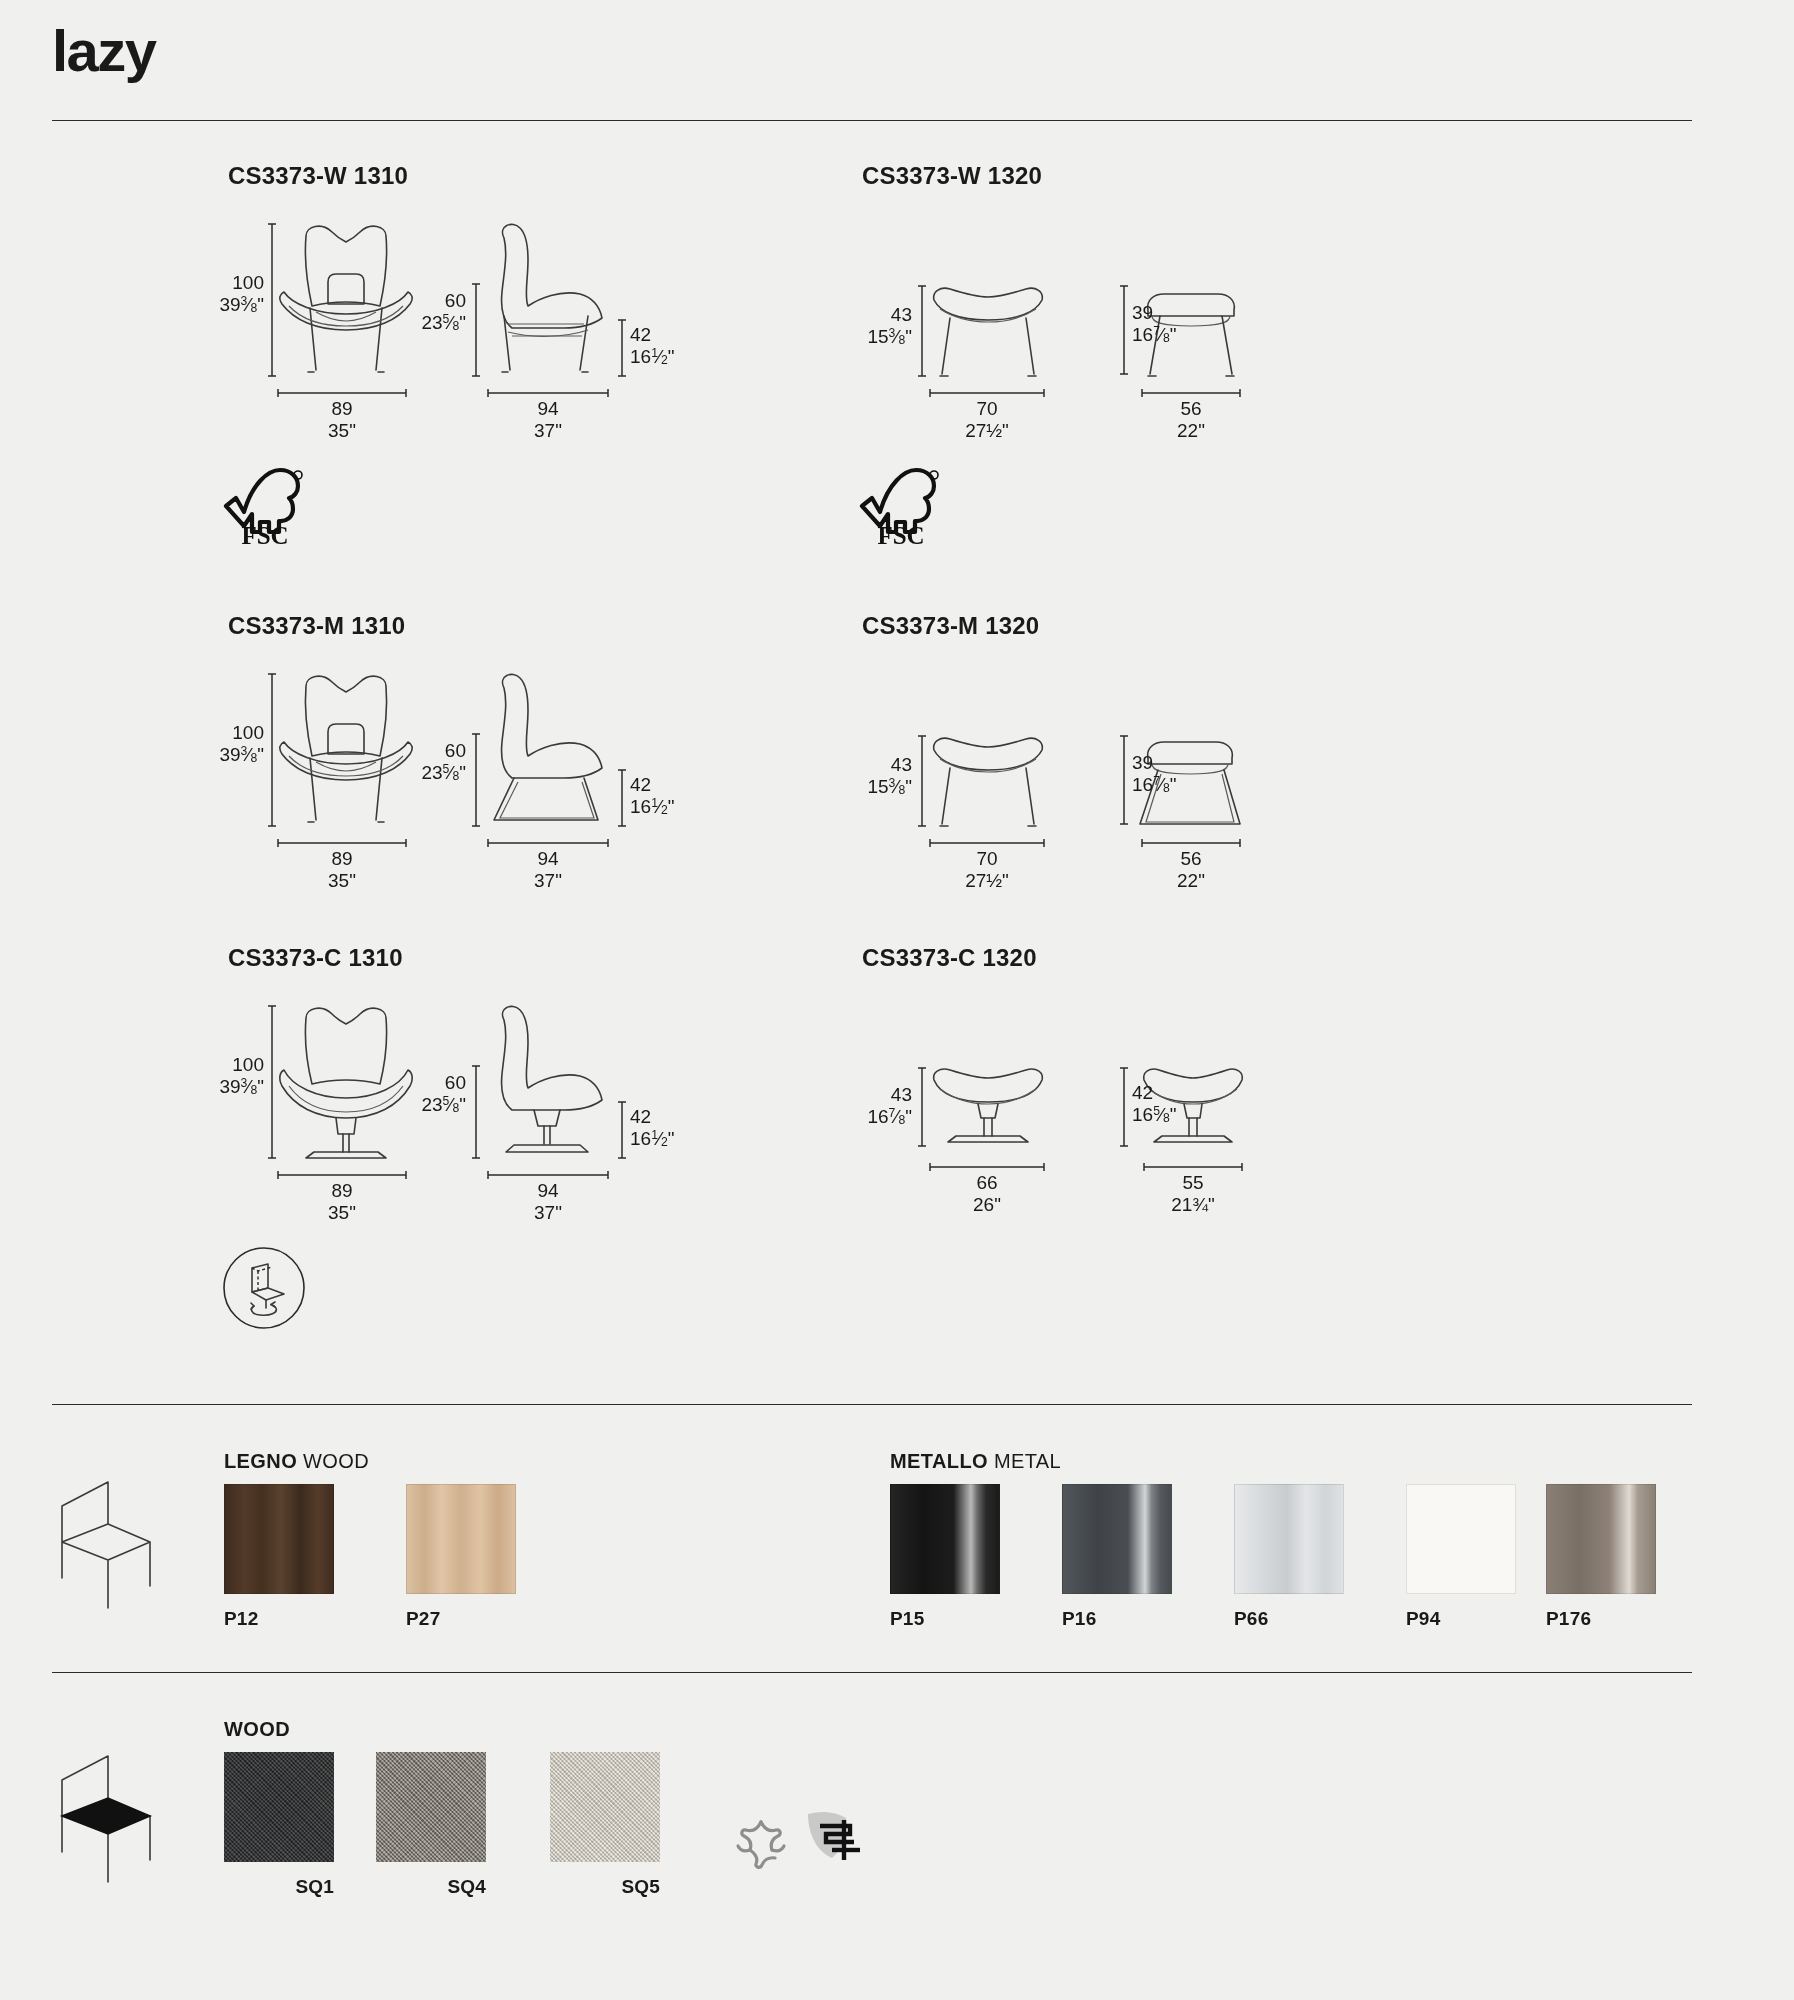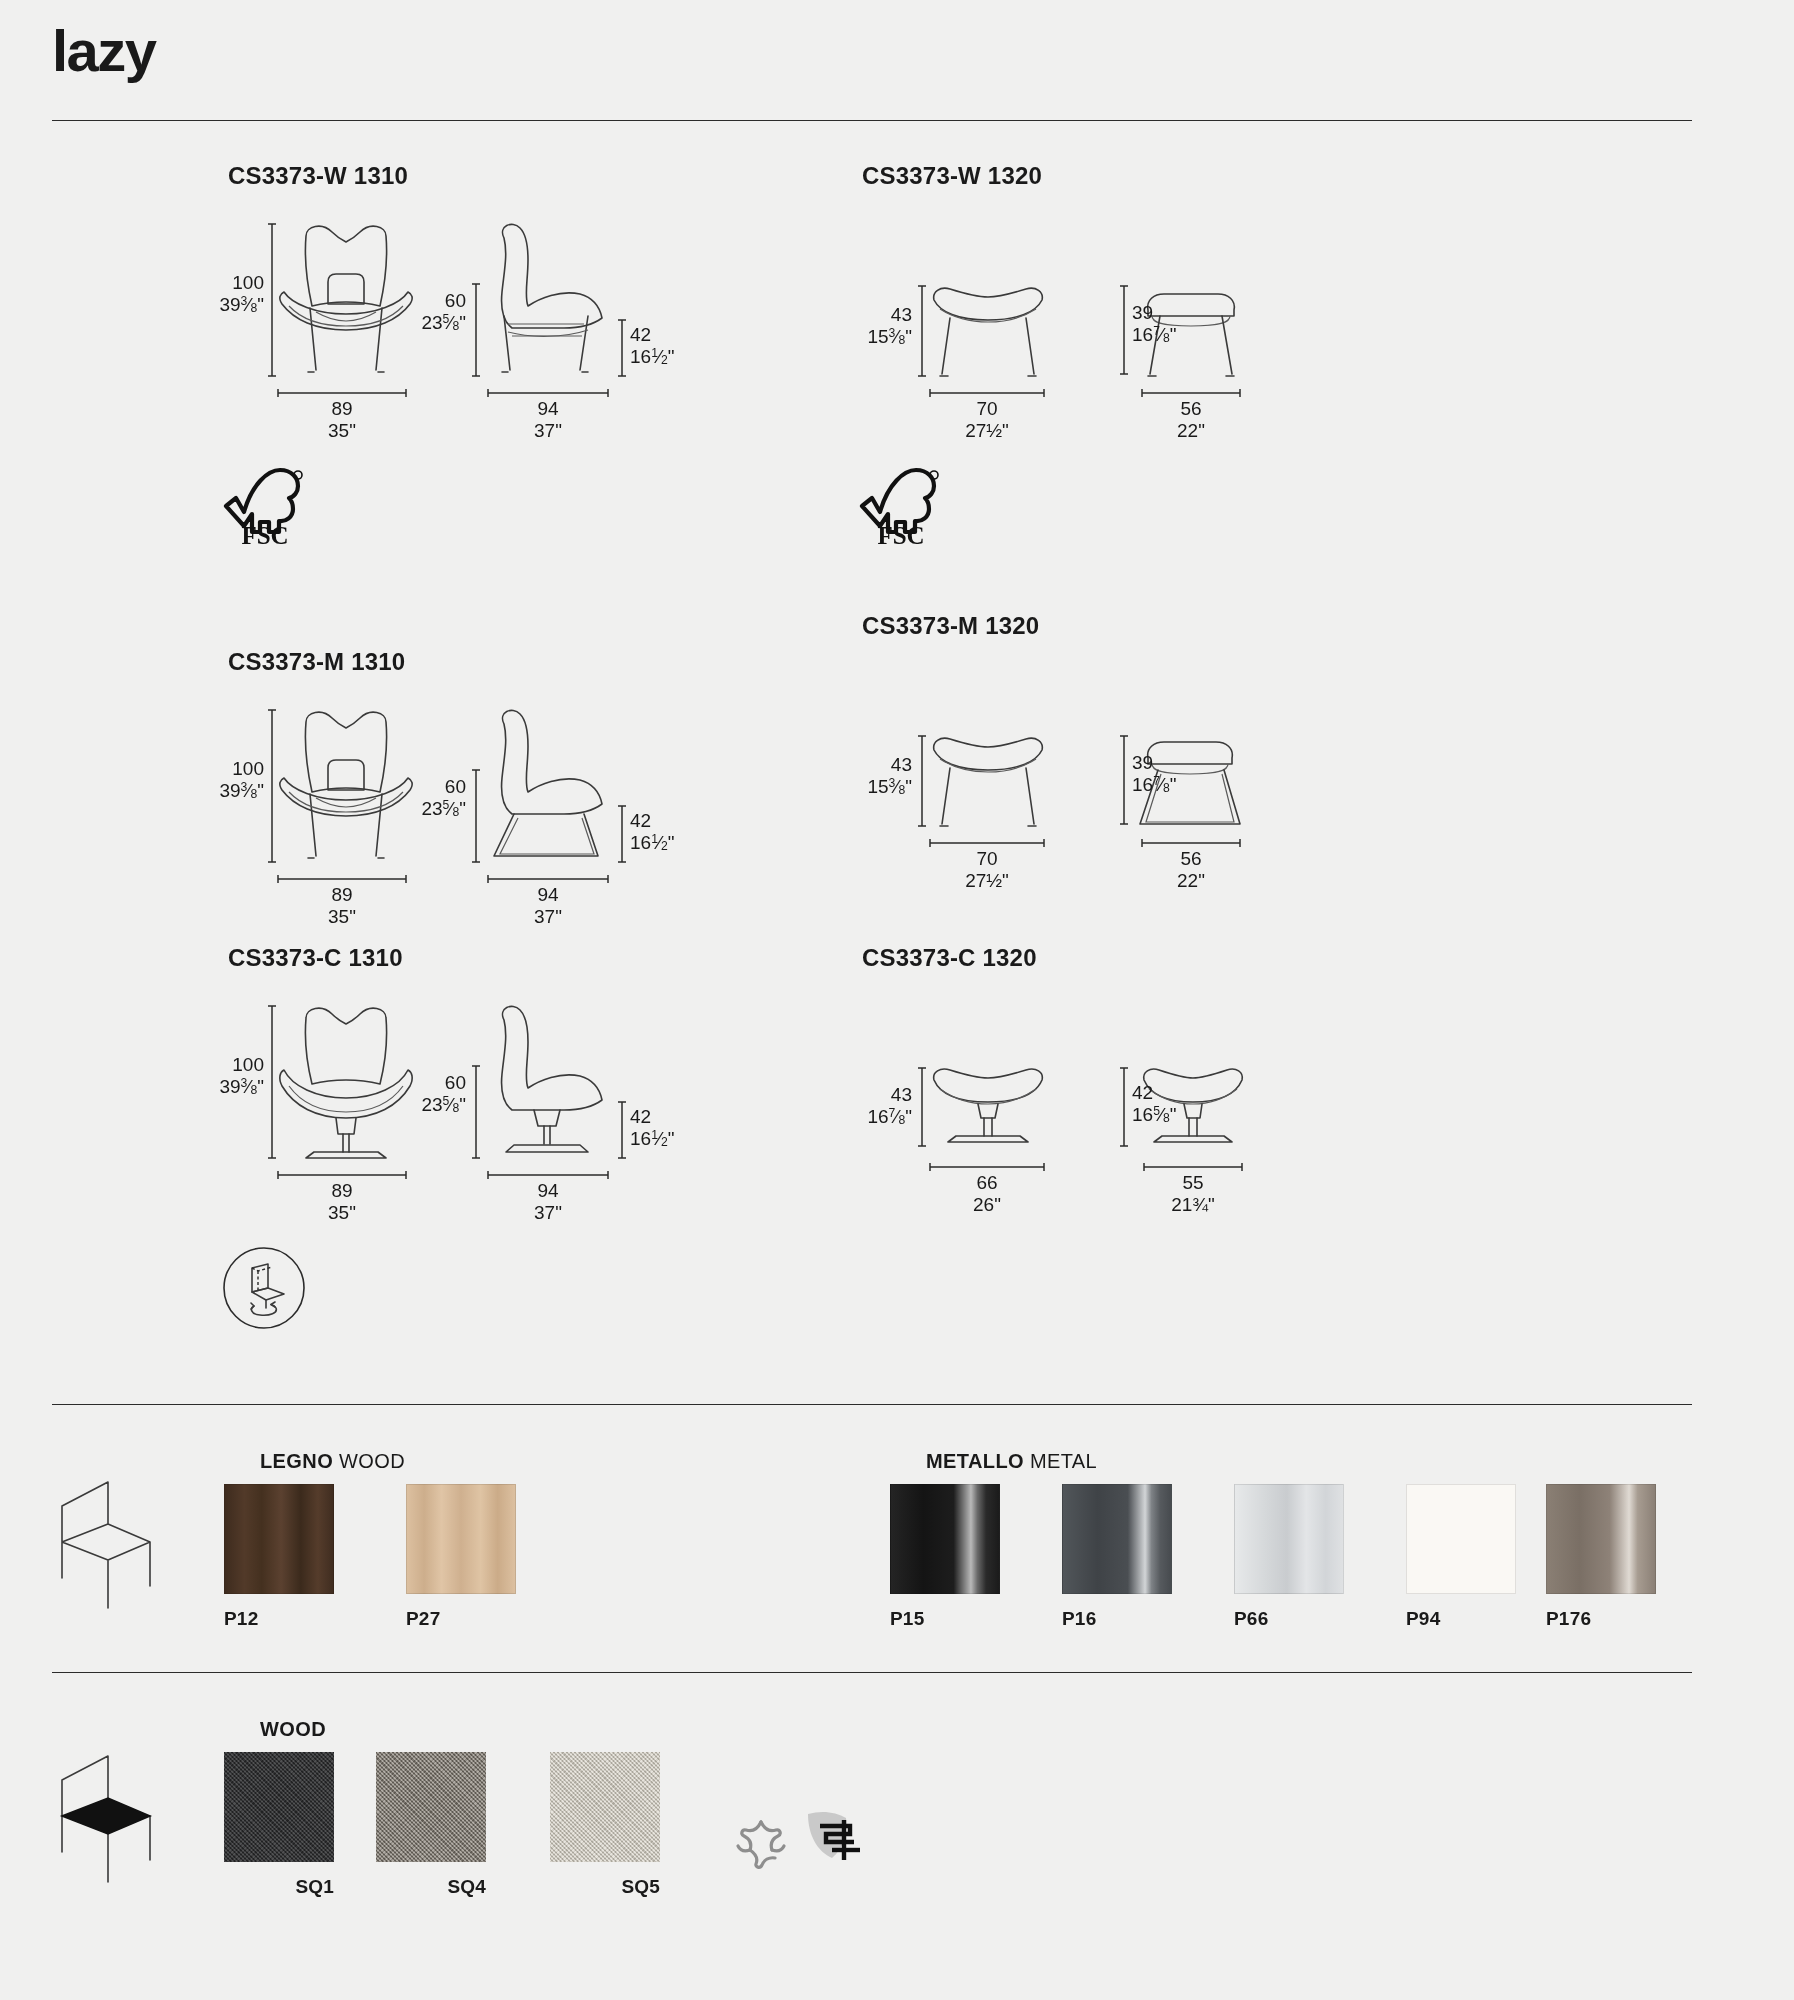--- a/index.html
+++ b/index.html
@@ -48,21 +48,21 @@
   .dimtxt.center { text-align: center; }
   sup, .fr-n { font-size: .64em; vertical-align: .52em; }
   .fr-d { font-size: .64em; vertical-align: -.06em; }
 
   
   .fsc { position: absolute; width: 86px; height: 86px; }
   .swivel-badge { position: absolute; width: 84px; height: 84px; }
 
   
   .matsec { position: absolute; }
-  .mat-head { font-size: 20px; font-weight: 400; letter-spacing: .4px; margin-left: 36px; }
+  .mat-head { font-size: 20px; font-weight: 400; letter-spacing: .4px; }
   .mat-head b { font-weight: 700; }
   .sw-row { position: absolute; display: flex; }
   .sw { margin-right: 30px; }
   .sw-chip {
     width: 110px; height: 110px; display: block;
     border: 1px solid rgba(0,0,0,.10);
   }
   .sw-chip.fab { border: none; }
   .sw-label {
     margin-top: 14px; font-size: 19px; font-weight: 700; letter-spacing: .2px;
@@ -206,21 +206,21 @@
   </div>
 
   <svg class="fsc" style="left:858px; top:462px;" viewBox="0 0 86 86">
     <path d="M4 44 L14 36 L22 50 C30 22 46 8 58 8 C70 8 76 16 76 24 C76 30 72 35 67 36
              C70 39 71 43 71 47 C71 55 64 60 57 59 L57 70 L47 70 L47 60 L38 60 L38 70 L30 70 L30 52
              L22 64 Z" fill="none" stroke="#111" stroke-width="4.2" stroke-linejoin="round"></path>
     <circle cx="76" cy="13" r="4" fill="none" stroke="#111" stroke-width="1.6"></circle>
     <text x="43" y="82" font-family="'Liberation Serif',serif" font-size="25" font-weight="700" fill="#111" text-anchor="middle">FSC</text>
   </svg>
 
-  <div class="block" style="left:228px; top:612px;margin-top:36px;">
+  <div class="block" style="left:228px; top:612px;">
     <div class="block-code">CS3373-M 1310</div>
 
     <div class="figs">
       <div class="fig" style="left:48px; top:0;">
         <svg width="140" height="170" viewBox="0 0 140 170">
           <path class="ln" d="M40 150 L34 88 M100 150 L106 88 M38 152 L32 152 M102 152 L108 152"></path>
           <path class="ln" d="M30 16 C30 6 46 2 56 12 C62 18 70 22 70 22 C70 22 78 18 84 12 C94 2 110 6 110 16
                                C112 40 108 68 104 86 C96 84 84 82 70 82 C56 82 44 84 36 86 C32 68 28 40 30 16 Z"></path>
           <path class="ln" d="M8 72 C4 74 2 78 6 84 C18 100 40 110 70 110 C100 110 122 100 134 84 C138 78 136 74 132 72
                                C124 84 100 94 70 94 C40 94 16 84 8 72 Z"></path>

